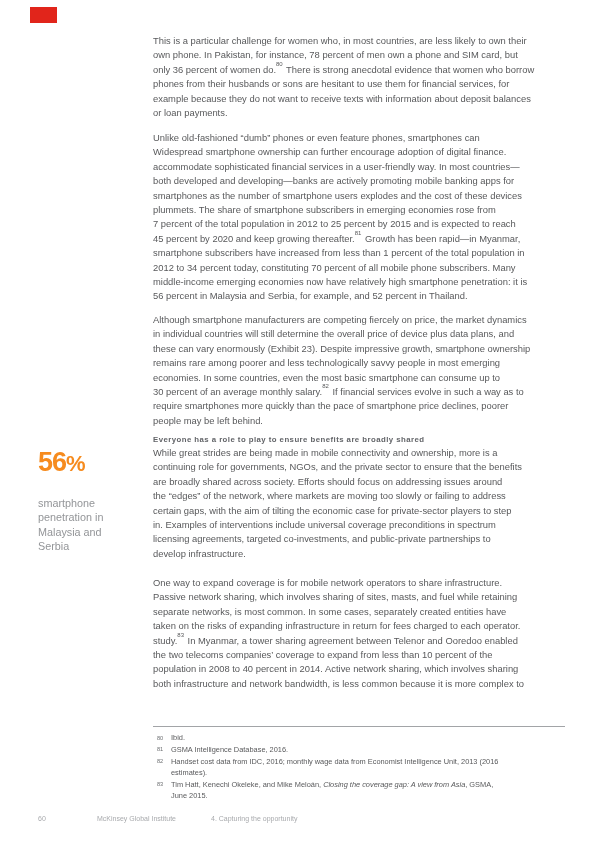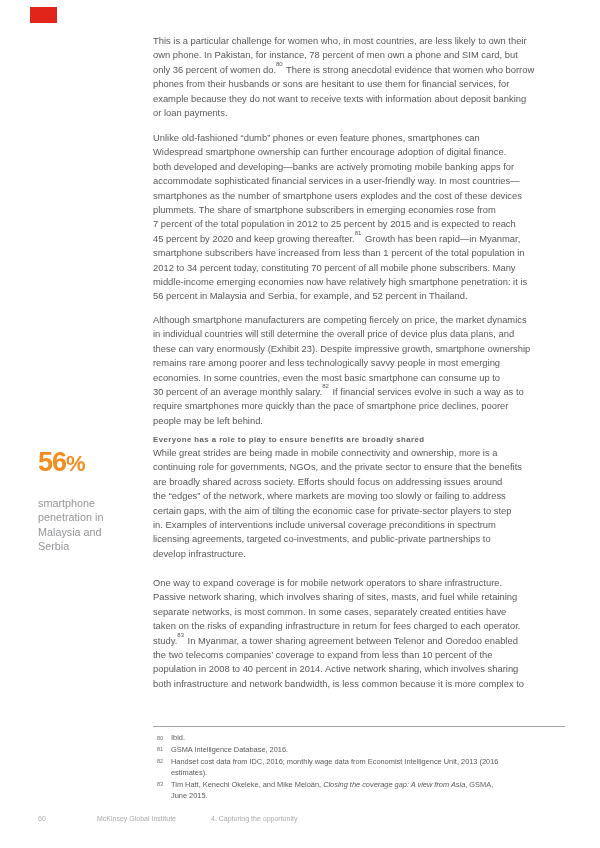--- a/index.html
+++ b/index.html
@@ -61,28 +61,28 @@
       </div>
   </div>
 
   <div class="content">
     <div id="paragraphs">
         <div class="para para-0">
           <div class="line">This is a particular challenge for women who, in most countries, are less likely to own their</div>
           <div class="line">own phone. In Pakistan, for instance, 78 percent of men own a phone and SIM card, but</div>
           <div class="line">only 36 percent of women do.<sup>80</sup> There is strong anecdotal evidence that women who borrow</div>
           <div class="line">phones from their husbands or sons are hesitant to use them for financial services, for</div>
-          <div class="line">example because they do not want to receive texts with information about deposit banking</div>
+          <div class="line">example because they do not want to receive texts with information about deposit balances</div>
           <div class="line">or loan payments.</div>
         </div>
         <div class="para para-1">
           <div class="line">Unlike old-fashioned “dumb” phones or even feature phones, smartphones can</div>
           <div class="line">Widespread smartphone ownership can further encourage adoption of digital finance.</div>
+          <div class="line">accommodate sophisticated financial services in a user-friendly way. In most countries—</div>
           <div class="line">both developed and developing—banks are actively promoting mobile banking apps for</div>
-          <div class="line">accommodate sophisticated financial services in a user-friendly way. In most countries—</div>
           <div class="line">smartphones as the number of smartphone users explodes and the cost of these devices</div>
           <div class="line">plummets. The share of smartphone subscribers in emerging economies rose from</div>
           <div class="line">7 percent of the total population in 2012 to 25 percent by 2015 and is expected to reach</div>
           <div class="line">45 percent by 2020 and keep growing thereafter.<sup>81</sup> Growth has been rapid—in Myanmar,</div>
           <div class="line">smartphone subscribers have increased from less than 1 percent of the total population in</div>
           <div class="line">2012 to 34 percent today, constituting 70 percent of all mobile phone subscribers. Many</div>
           <div class="line">middle-income emerging economies now have relatively high smartphone penetration: it is</div>
           <div class="line">56 percent in Malaysia and Serbia, for example, and 52 percent in Thailand.</div>
         </div>
         <div class="para para-2">

